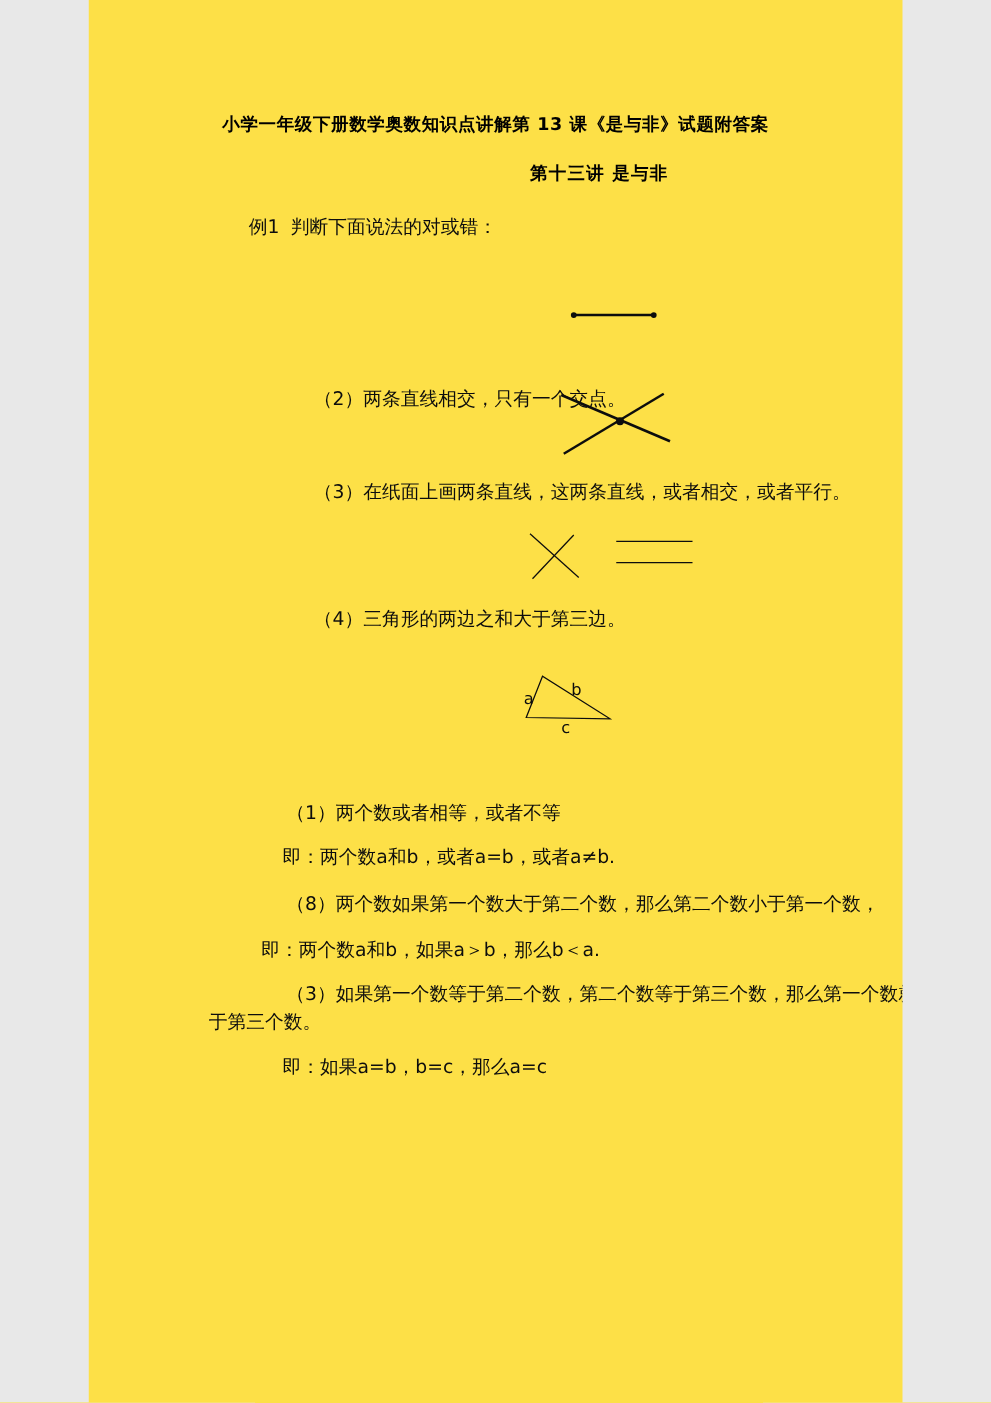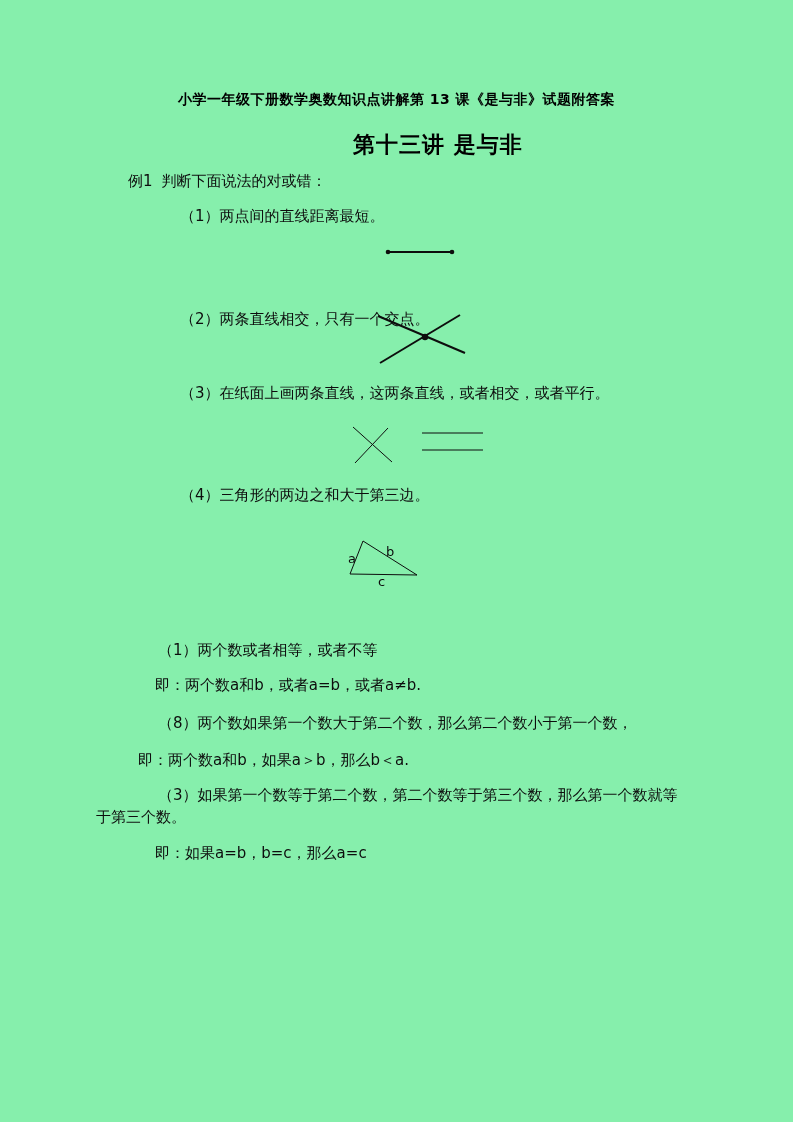--- a/index.html
+++ b/index.html
@@ -2,23 +2,23 @@
 <html><head>
 <meta charset="utf-8">
 <style>
   html, body { margin: 0; padding: 0; }
   body {
     background: #e8e8e8;
     font-family: "DejaVu Sans", sans-serif;
   }
   .page {
     position: relative;
-    width: 793px;
+    width: 651px;
     height: 1122px;
-    background: #86efac;
+    background: #fde047;
     color: #000000;
     overflow: hidden;
     margin: 0 auto;
   }
   .line {
     position: absolute;
     font-size: 15px;
     line-height: 21px;
     white-space: nowrap;
     color: #0d0d0d;
@@ -33,21 +33,21 @@
     top: 91px;
     text-align: center;
     font-size: 14px;
     font-weight: bold;
     letter-spacing: 0.5px;
   }
   .doc-heading {
     position: absolute;
     left: 353px;
     top: 130px;
-    font-size: 22px;
+    font-size: 14px;
     font-weight: bold;
     letter-spacing: 1px;
     white-space: nowrap;
   }
   .ex-label { font-weight: normal; margin-right: 9px; }
   .fig { position: absolute; }
   .fig svg { display: block; }
 </style>
 </head>
 <body>
@@ -55,21 +55,20 @@
 <div class="page">
 
   <div class="doc-title">小学一年级下册数学奥数知识点讲解第 13 课《是与非》试题附答案</div>
 
   <div class="doc-heading">第十三讲 是与非</div>
 
   <div class="line" style="left:128px; top:171px;">
     <span class="ex-label">例1</span><span>判断下面说法的对或错：</span>
   </div>
 
-  <div class="line" style="left:180px; top:206px;">（1）两点间的直线距离最短。</div>
 
   <div class="fig" style="left:384px; top:241px;">
     <svg width="72" height="22" viewBox="0 0 72 22">
       <line x1="4" y1="11" x2="68" y2="11" stroke="#0d0d0d" stroke-width="2"></line>
       <circle cx="4" cy="11" r="2.3" fill="#0d0d0d"></circle>
       <circle cx="68" cy="11" r="2.3" fill="#0d0d0d"></circle>
     </svg>
   </div>
 
   <div class="line" style="left:180px; top:273px;margin-top:36px;">（2）两条直线相交，只有一个交点。</div>

